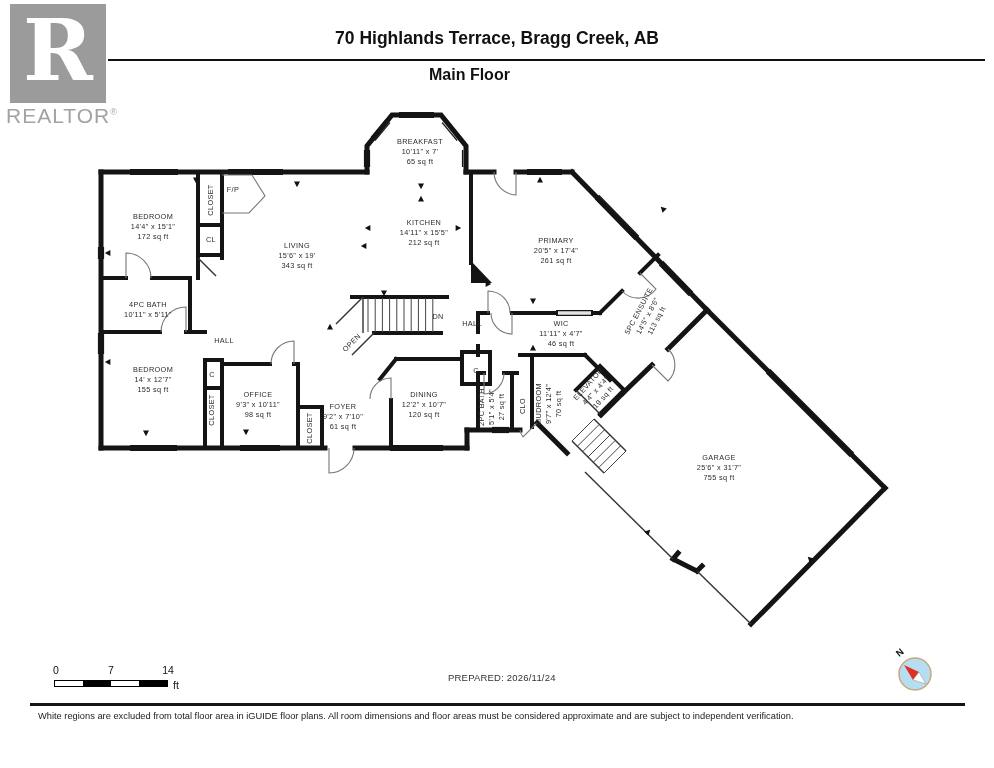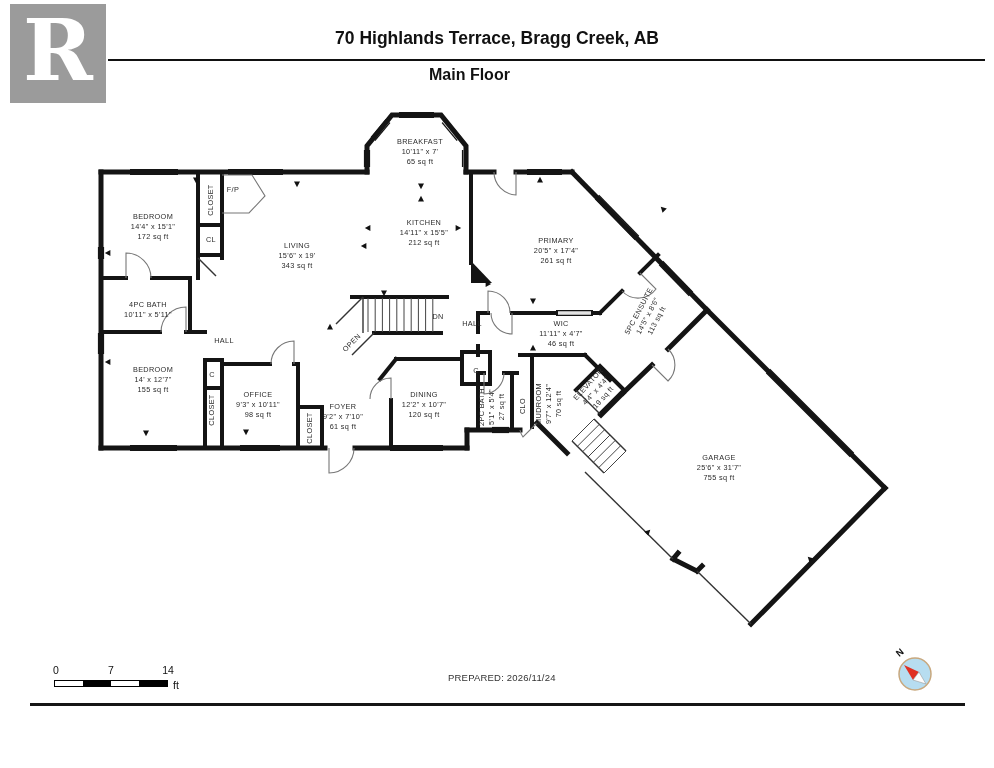--- a/index.html
+++ b/index.html
@@ -28,20 +28,21 @@
   svg text{font-family:"Liberation Sans",sans-serif;}
 </style>
 </head>
 <body>
 
 <div id="page">
 
   <div class="abs" id="logo-box">
     <span id="logo-r">R</span>
   </div>
+  <div class="abs" id="brand"><span>REALTOR</span><sup>®</sup></div>
   <div class="abs" id="page-title">70 Highlands Terrace, Bragg Creek, AB</div>
   <div class="abs" id="title-rule"></div>
   <div class="abs" id="floor-label">Main Floor</div>
 
   <svg id="plan" class="abs" style="left:0;top:0" width="994" height="768" viewBox="0 0 994 768">
     <g id="g-windows-under" stroke="#141414" stroke-width="6.2" fill="none">
         <path d="M130,172 H178"></path>
         <path d="M228,172 H283"></path>
         <path d="M527,172 H562"></path>
         <path d="M399,115 H434"></path>
@@ -255,13 +256,14 @@
   <div class="abs tick" style="left:156px">14</div>
   <div class="abs" id="scalebar">
     <div class="seg-w"></div>
     <div class="seg-b"></div>
     <div class="seg-w"></div>
     <div class="seg-b"></div>
   </div>
   <div class="abs" id="ft-label">ft</div>
   <div class="abs" id="prepared">PREPARED: 2026/11/24</div>
   <div class="abs" id="footer-rule"></div>
+  <div class="abs" id="disclaimer">White regions are excluded from total floor area in iGUIDE floor plans. All room dimensions and floor areas must be considered approximate and are subject to independent verification.</div>
 </div>
 
 </body></html>

